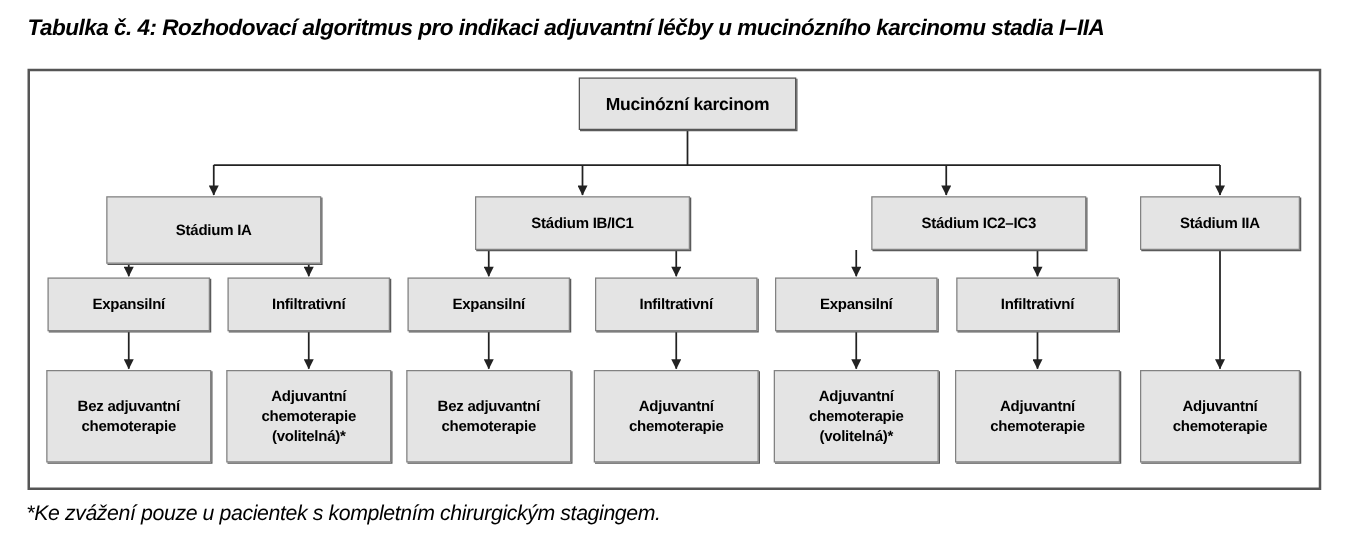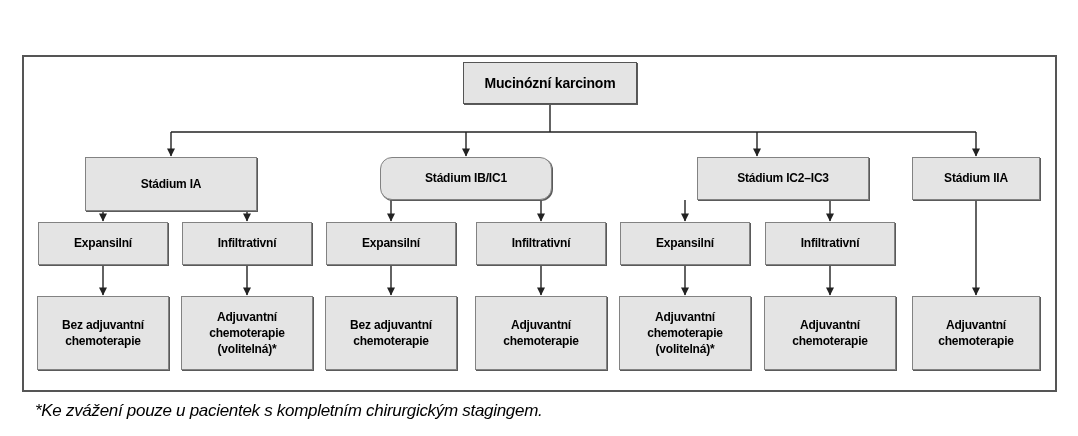--- a/index.html
+++ b/index.html
@@ -56,34 +56,35 @@
     color: var(--text, #000);
     padding: 4px 7px;
     letter-spacing: -0.2px;
   }
   .node.root {
     font-size: 14px;
     border: 1.5px solid #555;
   }
   .footnote {
     position: absolute;
-    left: 35px;
+    left: 21px;
     top: 401px;
     width: 1000px;
     font: italic 17px "Liberation Sans", sans-serif;
     letter-spacing: -0.3px;
     color: var(--text, #000);
     white-space: nowrap;
   }
 </style>
 </head>
 <body>
 
 <div class="canvas">
 
+  <div class="title">Tabulka č. 4: Rozhodovací algoritmus pro indikaci adjuvantní léčby u mucinózního karcinomu stadia I–IIA</div>
 
   <div class="panel"></div>
 
   <svg class="wires" width="1078" height="436" viewBox="0 0 1078 436">
     <defs>
       <marker id="arrow" viewBox="0 0 10 10" refX="9.5" refY="5" markerUnits="userSpaceOnUse" markerWidth="9" markerHeight="8" orient="auto">
         <path d="M0 0 L10 5 L0 10 z" style="fill: var(--connector, #222); stroke: none;"></path>
       </marker>
     </defs>
     <g>
@@ -109,21 +110,21 @@
       <path d="M541 265 V295" marker-end="url(#arrow)"></path>
       <path d="M685 265 V295" marker-end="url(#arrow)"></path>
       <path d="M830 265 V295" marker-end="url(#arrow)"></path>
       <path d="M976 200 V295" marker-end="url(#arrow)"></path>
     </g>
   </svg>
 
   <div class="node root" style="left:463px; top:62px; width:174px; height:42px;">Mucinózní karcinom</div>
 
   <div class="node stage" style="left:85px; top:157px; width:172px; height:54px;">Stádium IA</div>
-  <div class="node stage" style="left:380px; top:157px; width:172px; height:43px;border-radius:12px;">Stádium IB/IC1</div>
+  <div class="node stage" style="left:380px; top:157px; width:172px; height:43px;">Stádium IB/IC1</div>
   <div class="node stage" style="left:697px; top:157px; width:172px; height:43px;">Stádium IC2–IC3</div>
   <div class="node stage" style="left:912px; top:157px; width:128px; height:43px;">Stádium IIA</div>
 
   <div class="node pattern" style="left:38px; top:222px; width:130px; height:43px;">Expansilní</div>
   <div class="node pattern" style="left:182px; top:222px; width:130px; height:43px;">Infiltrativní</div>
   <div class="node pattern" style="left:326px; top:222px; width:130px; height:43px;">Expansilní</div>
   <div class="node pattern" style="left:476px; top:222px; width:130px; height:43px;">Infiltrativní</div>
   <div class="node pattern" style="left:620px; top:222px; width:130px; height:43px;">Expansilní</div>
   <div class="node pattern" style="left:765px; top:222px; width:130px; height:43px;">Infiltrativní</div>
 

